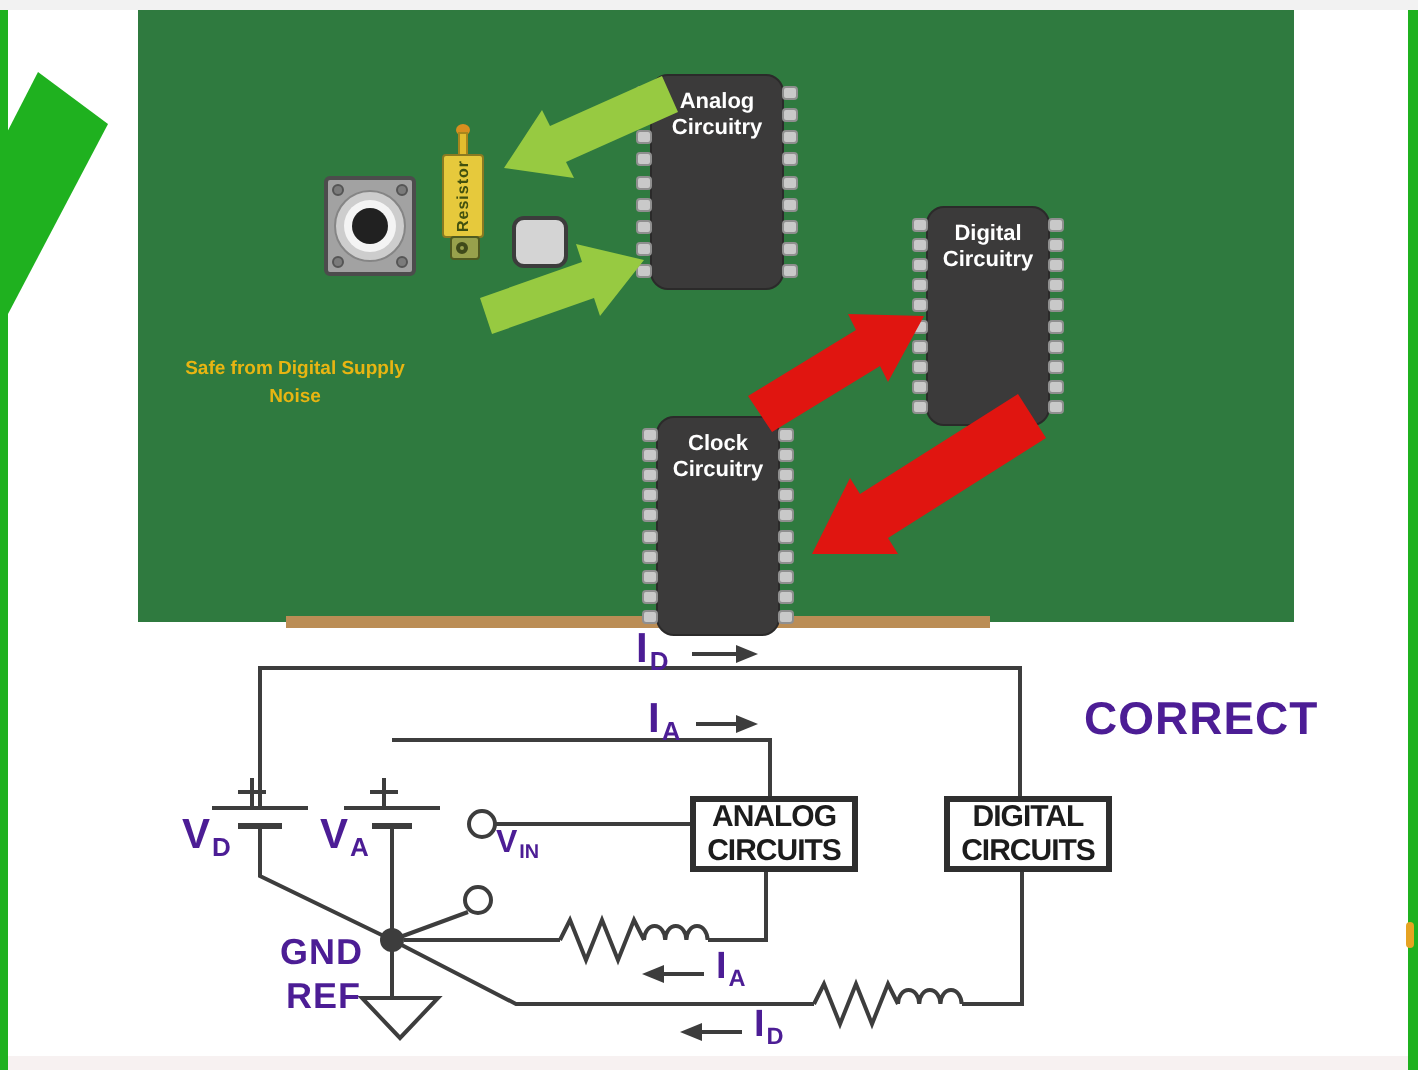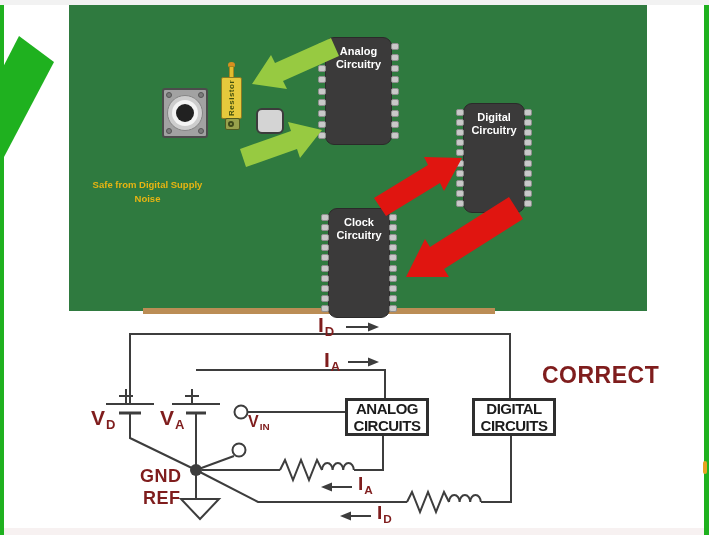--- a/index.html
+++ b/index.html
@@ -42,21 +42,21 @@
     font-size:9.5px;font-weight:bold;line-height:1.45;z-index:4;}
   
   .overlay{position:absolute;left:0;top:0;z-index:5;pointer-events:none;}
   .check{fill:var(--edge-green);}
   .garrow{fill:var(--arrow-green);}
   .rarrow{fill:var(--arrow-red);}
   .wire{stroke:var(--schematic-ink);stroke-width:2;fill:none;}
   .wire-thick{stroke:var(--schematic-ink);stroke-width:3;fill:none;}
   .ink{fill:var(--schematic-ink);}
   
-  .slabel{position:absolute;color:#7f1d1d;font-weight:bold;z-index:9;white-space:nowrap;line-height:1;}
+  .slabel{position:absolute;color:#4c1d95;font-weight:bold;z-index:9;white-space:nowrap;line-height:1;}
   .cur{font-size:21px;}
   .cur sub,.v sub{font-size:0.62em;vertical-align:-0.3em;margin-left:1px;font-weight:bold;}
   .v{font-size:21px;}
   .vin{font-size:16px;}
   .gndref{font-size:18px;letter-spacing:.5px;}
   .correct{font-size:23px;letter-spacing:.5px;}
   .sbox{position:absolute;width:84px;height:38px;background:#fff;border:3px solid #2f2f2f;z-index:9;
     display:flex;flex-direction:column;align-items:center;justify-content:center;
     font-size:15px;font-weight:bold;letter-spacing:-0.5px;line-height:1.15;color:#1c1c1c;}
 </style>
@@ -228,21 +228,21 @@
 
   <span class="slabel cur" style="left:318px;top:314px"><span>I</span><sub>D</sub></span>
   <span class="slabel cur" style="left:324px;top:349px"><span>I</span><sub>A</sub></span>
   <span class="slabel v" style="left:91px;top:407px"><span>V</span><sub>D</sub></span>
   <span class="slabel v" style="left:160px;top:407px"><span>V</span><sub>A</sub></span>
   <span class="slabel v vin" style="left:248px;top:414px"><span>V</span><sub>IN</sub></span>
   <span class="slabel gndref" style="left:140px;top:467px">GND</span>
   <span class="slabel gndref" style="left:143px;top:489px">REF</span>
   <span class="slabel cur" style="left:358px;top:474px;font-size:19px"><span>I</span><sub>A</sub></span>
   <span class="slabel cur" style="left:377px;top:503px;font-size:19px"><span>I</span><sub>D</sub></span>
-  <span class="slabel correct" style="left:542px;top:364px">CORRECT</span>
+  <span class="slabel correct" style="left:542px;top:348px">CORRECT</span>
 
   <div class="sbox" style="left:345px;top:398px">
     <div>ANALOG</div>
     <div>CIRCUITS</div>
   </div>
   <div class="sbox" style="left:472px;top:398px">
     <div>DIGITAL</div>
     <div>CIRCUITS</div>
   </div>
 

